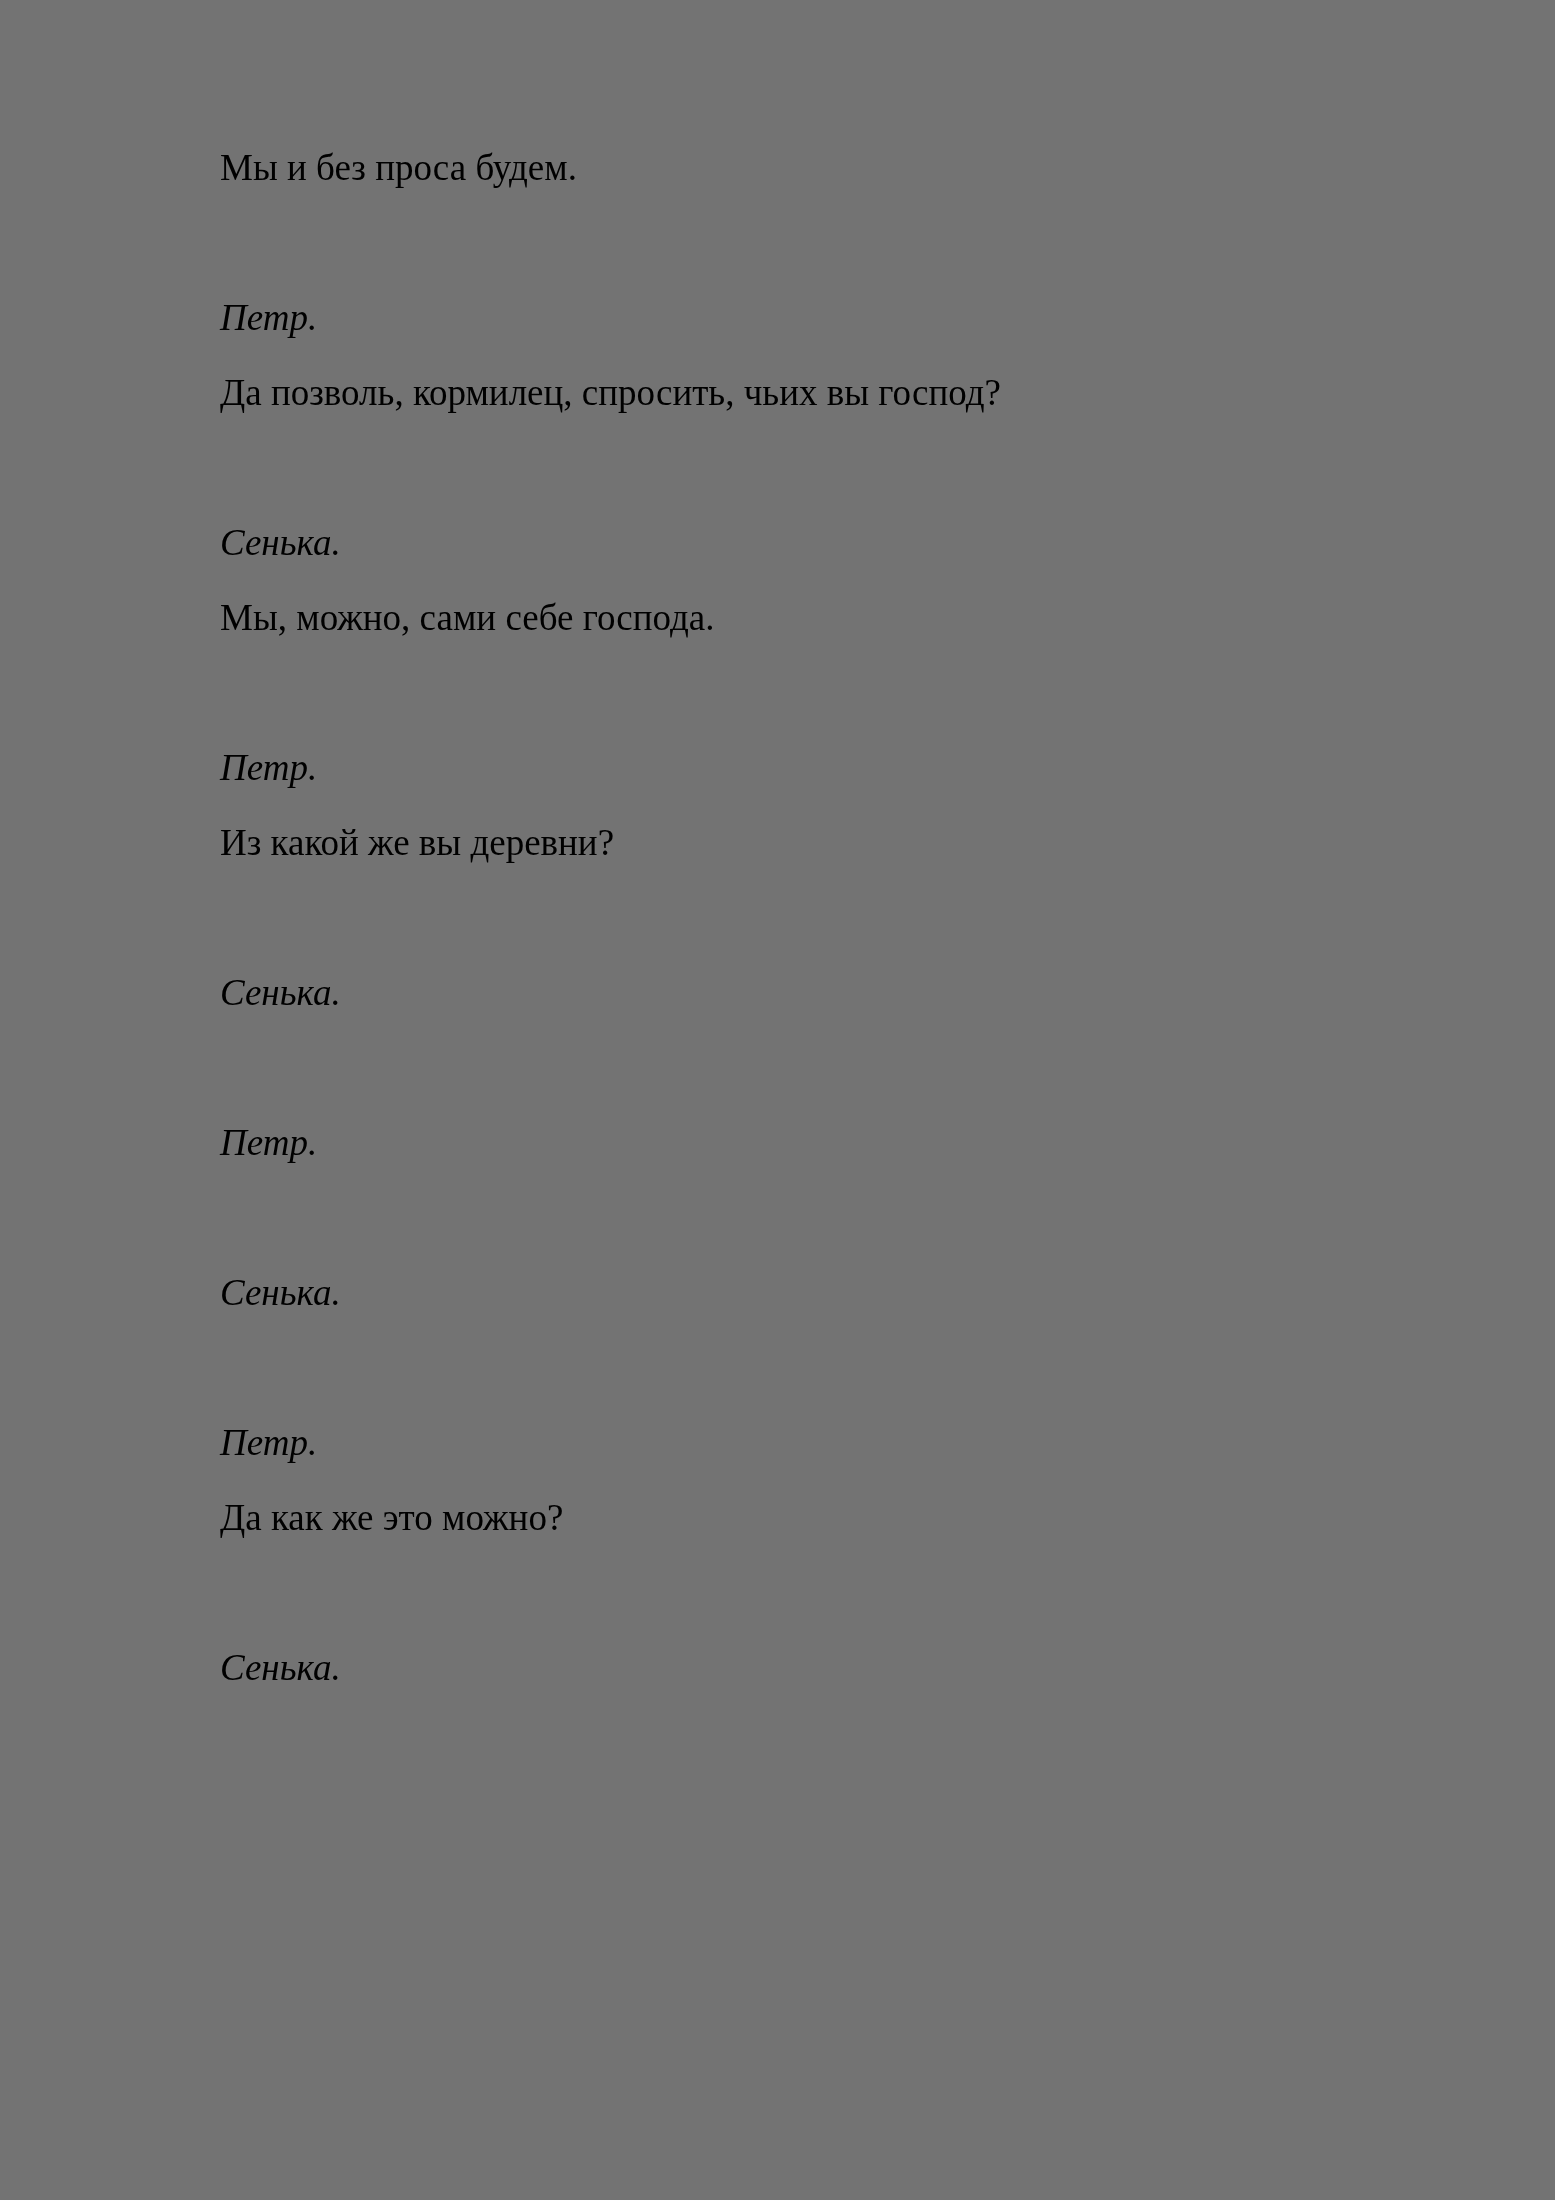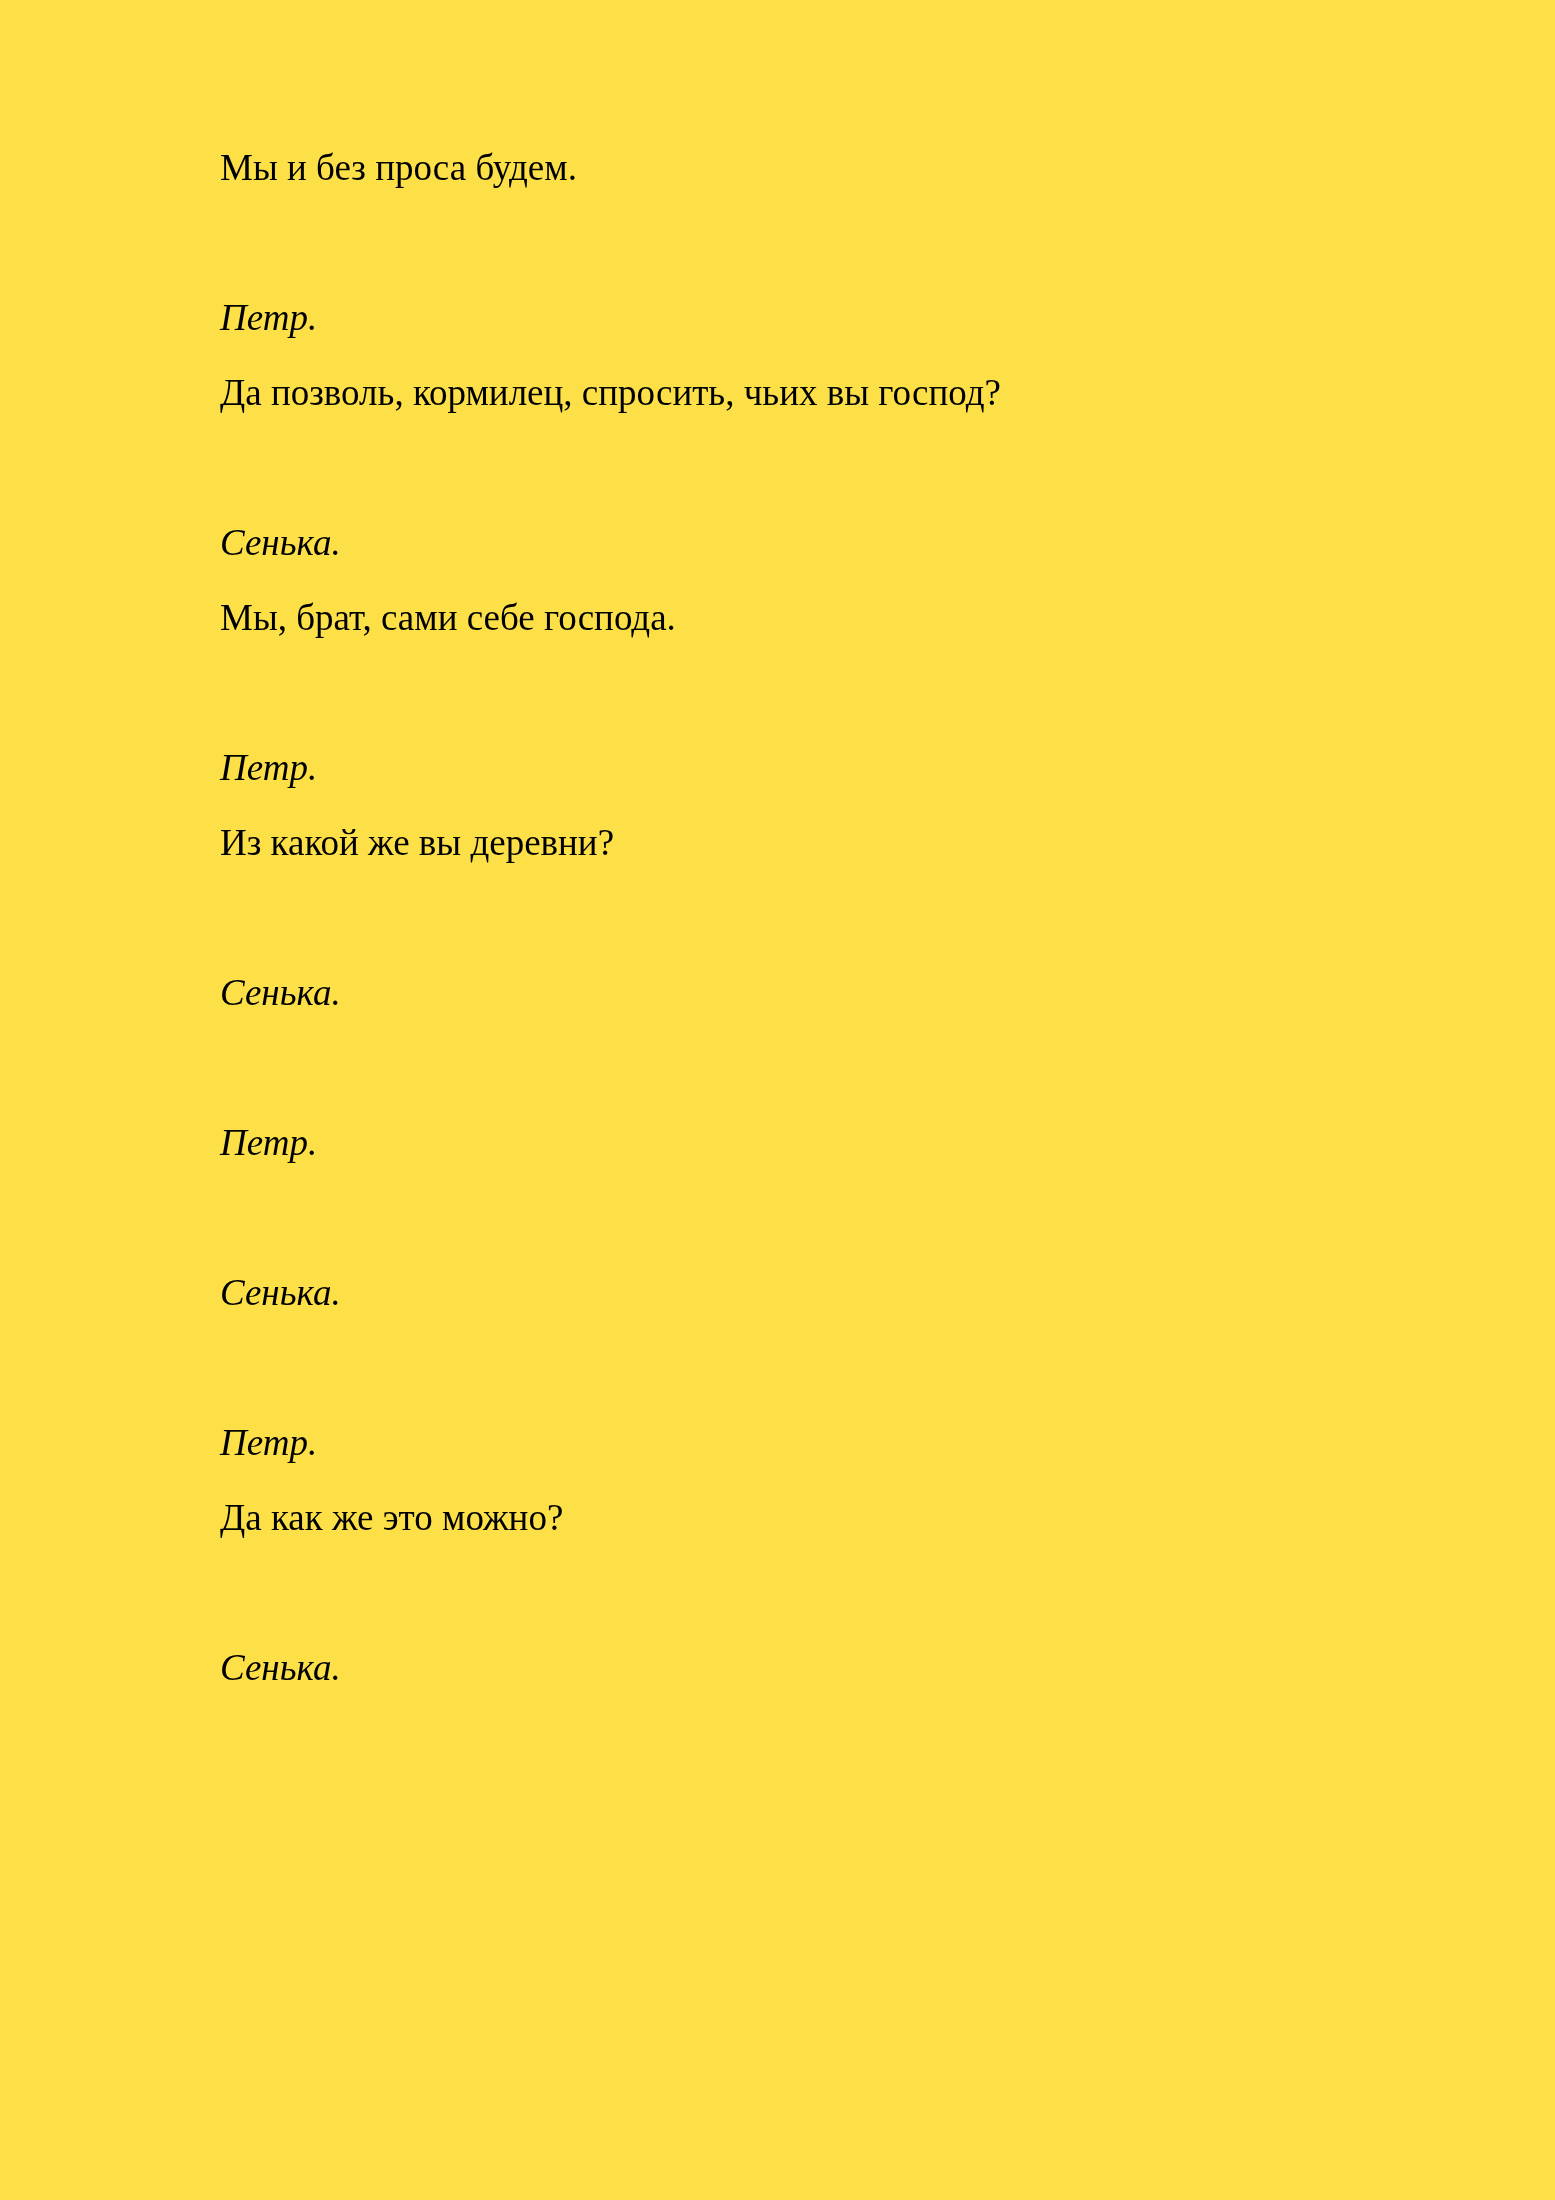--- a/index.html
+++ b/index.html
@@ -9,21 +9,21 @@
   body {
     width: 1555px;
     height: 2200px;
     background: #ffffff;
     overflow: hidden;
   }
   .page {
     box-sizing: border-box;
     width: 1555px;
     height: 2200px;
-    background: #fde047;
+    background: #737373;
     color: #000000;
     padding: 130px 120px 0 220px;
     font-family: "Liberation Serif", "DejaVu Serif", serif;
     font-size: 37px;
     line-height: 75px;
   }
   .line {
     height: 75px;
     white-space: nowrap;
     overflow: visible;
@@ -41,21 +41,21 @@
 <div class="page">
 
   <div class="line dialogue">Мы и без проса будем.</div>
   <div class="line blank"></div>
 
   <div class="line speaker">Петр.</div>
   <div class="line dialogue">Да позволь, кормилец, спросить, чьих вы господ?</div>
   <div class="line blank"></div>
 
   <div class="line speaker">Сенька.</div>
-  <div class="line dialogue">Мы, брат, сами себе господа.</div>
+  <div class="line dialogue">Мы, можно, сами себе господа.</div>
   <div class="line blank"></div>
 
   <div class="line speaker">Петр.</div>
   <div class="line dialogue">Из какой же вы деревни?</div>
   <div class="line blank"></div>
 
   <div class="line speaker">Сенька.</div>
   <div class="line blank"></div>
 
   <div class="line speaker">Петр.</div>

